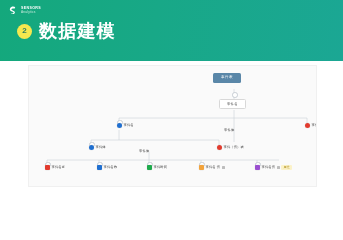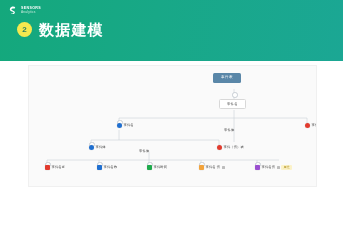--- a/index.html
+++ b/index.html
@@ -81,21 +81,21 @@
     color: #2f7f5f;
     font-size: 8px;
     font-weight: bold;
     display: flex;
     align-items: center;
     justify-content: center;
     line-height: 1;
   }
   .step-title {
     color: #ffffff;
-    font-size: 15px;
+    font-size: 18px;
     font-weight: bold;
     letter-spacing: 1.2px;
     line-height: 1;
   }
 
   
   .body-area {
     position: absolute;
     left: 0;
     top: 61px;

